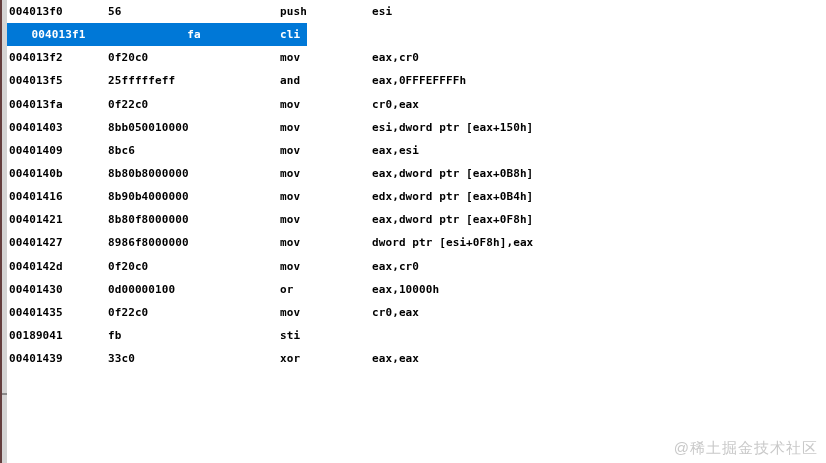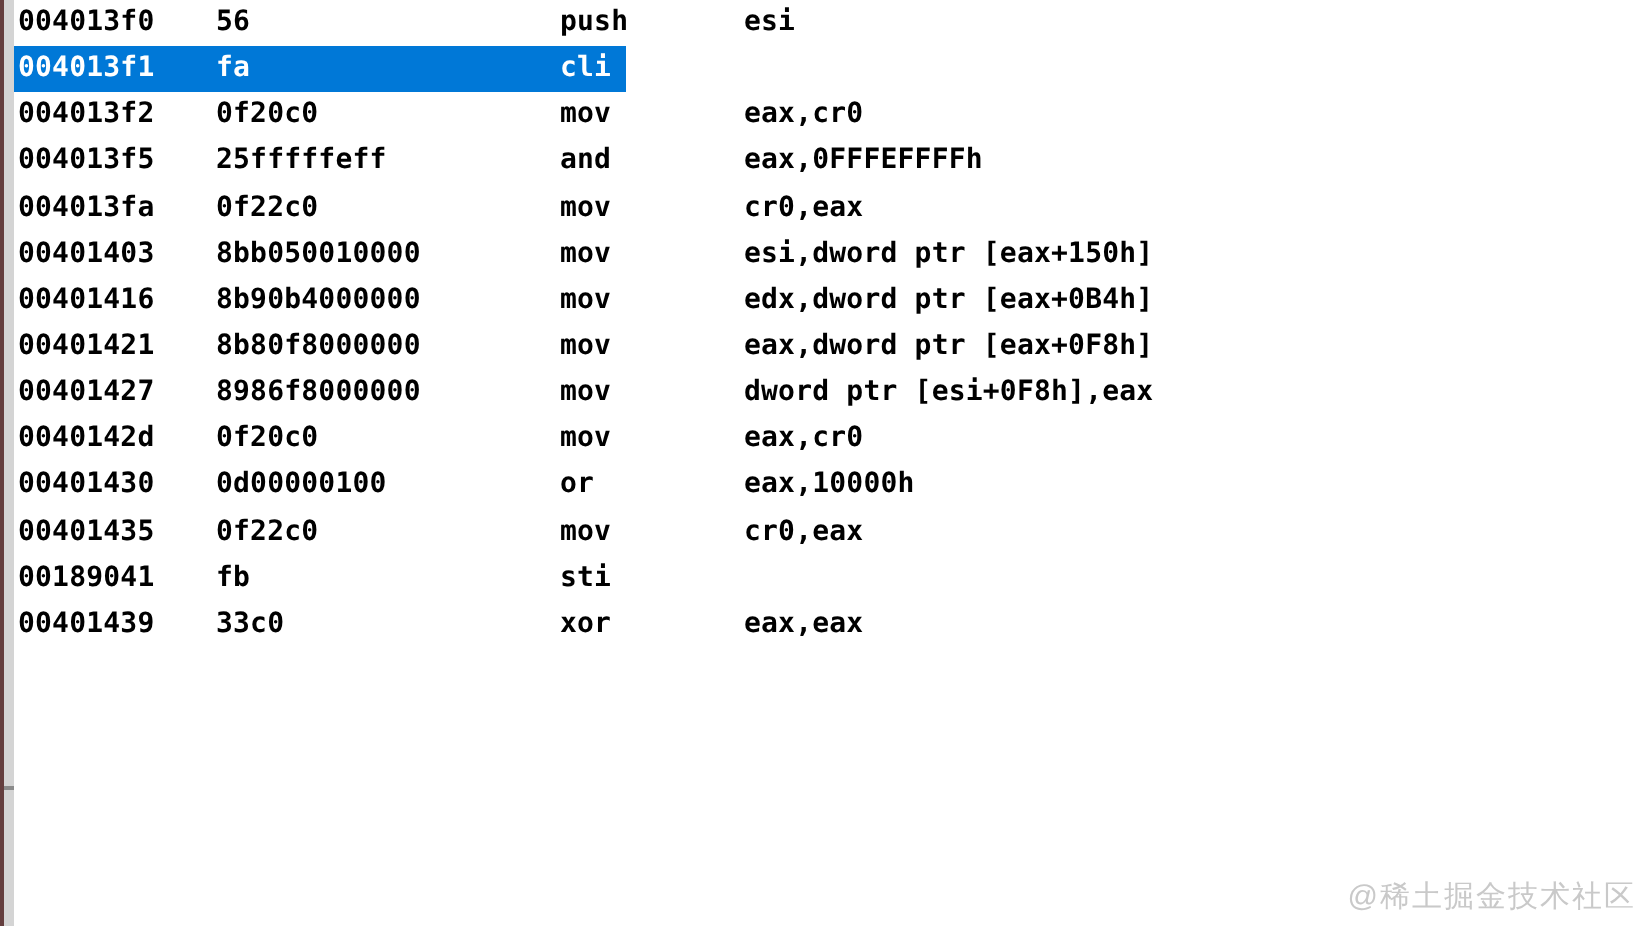--- a/index.html
+++ b/index.html
@@ -20,32 +20,32 @@
   }
   .gutter{
     position:absolute;left:2px;top:0;width:5px;height:463px;
     background:var(--gutter);z-index:3;
   }
   .gutter-mark{
     position:absolute;left:0;top:393px;width:5px;height:2px;background:#8a8a8a;
   }
   .listing{
     position:absolute;left:7px;top:0;right:18px;height:463px;
-    font-size:14px;font-weight:700;color:var(--text);
+    font-size:11px;font-weight:700;color:var(--text);
     letter-spacing:0.1px;
   }
   .row{
     height:23.15px;line-height:23.15px;white-space:nowrap;
   }
   .hl-wrap{display:inline-block;height:100%;vertical-align:top;}
   .addr,.bytes,.mn,.ops{display:inline-block;vertical-align:top;height:100%;}
   .addr{width:101px;padding-left:2px;}
   .bytes{width:172px;}
   .mn{width:92px;}
-  .row.selected .hl-wrap{background:var(--selection);color:var(--selected_text);}
+  .row.selected .hl-wrap{background:var(--selection);color:var(--selected_text);text-align:center;}
   .row.selected .mn{width:auto;padding-right:7px;}
   .watermark{
     position:absolute;right:8px;bottom:5px;
     font-family:Liberation Sans, sans-serif;
     font-size:15px;font-weight:400;color:var(--watermark);
     letter-spacing:1px;z-index:4;
   }
 </style>
 </head>
 <body>
@@ -74,21 +74,27 @@
 
   <div class="row">
     <span class="hl-wrap"><span class="addr">004013fa</span><span class="bytes">0f22c0</span><span class="mn">mov</span></span><span class="ops">cr0,eax</span>
   </div>
 
 
   <div class="row">
     <span class="hl-wrap"><span class="addr">00401403</span><span class="bytes">8bb050010000</span><span class="mn">mov</span></span><span class="ops">esi,dword ptr [eax+150h]</span>
   </div>
 
+  <div class="row">
+    <span class="hl-wrap"><span class="addr">00401409</span><span class="bytes">8bc6</span><span class="mn">mov</span></span><span class="ops">eax,esi</span>
+  </div>
 
+  <div class="row">
+    <span class="hl-wrap"><span class="addr">0040140b</span><span class="bytes">8b80b8000000</span><span class="mn">mov</span></span><span class="ops">eax,dword ptr [eax+0B8h]</span>
+  </div>
 
 
   <div class="row">
     <span class="hl-wrap"><span class="addr">00401416</span><span class="bytes">8b90b4000000</span><span class="mn">mov</span></span><span class="ops">edx,dword ptr [eax+0B4h]</span>
   </div>
 
 
 
   <div class="row">
     <span class="hl-wrap"><span class="addr">00401421</span><span class="bytes">8b80f8000000</span><span class="mn">mov</span></span><span class="ops">eax,dword ptr [eax+0F8h]</span>

